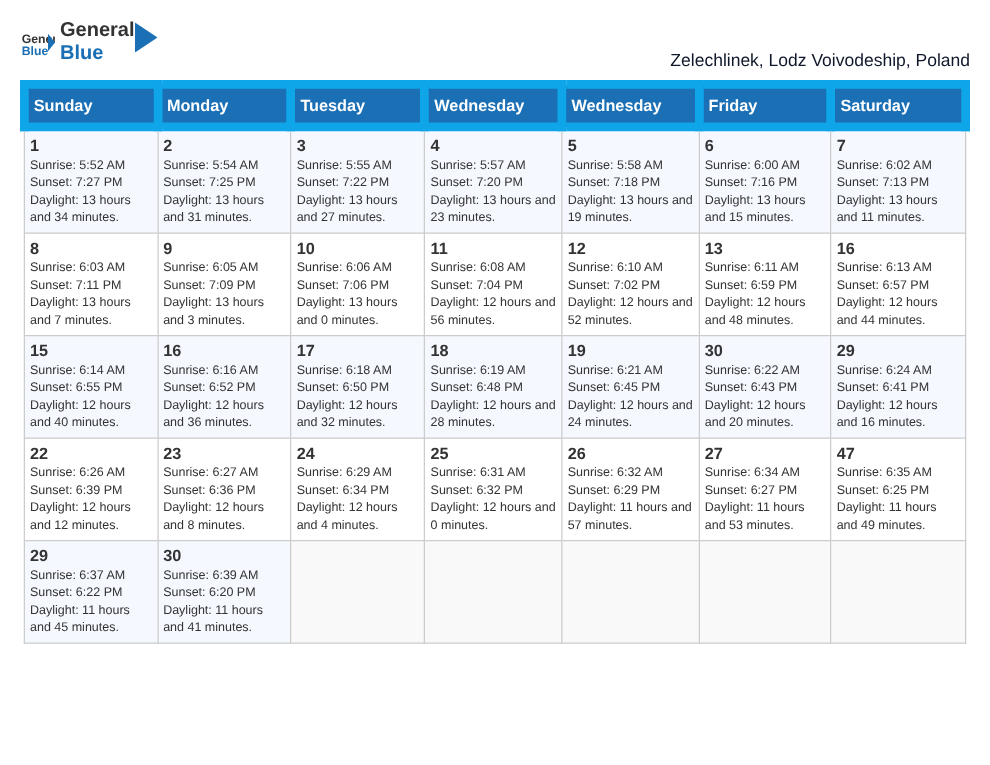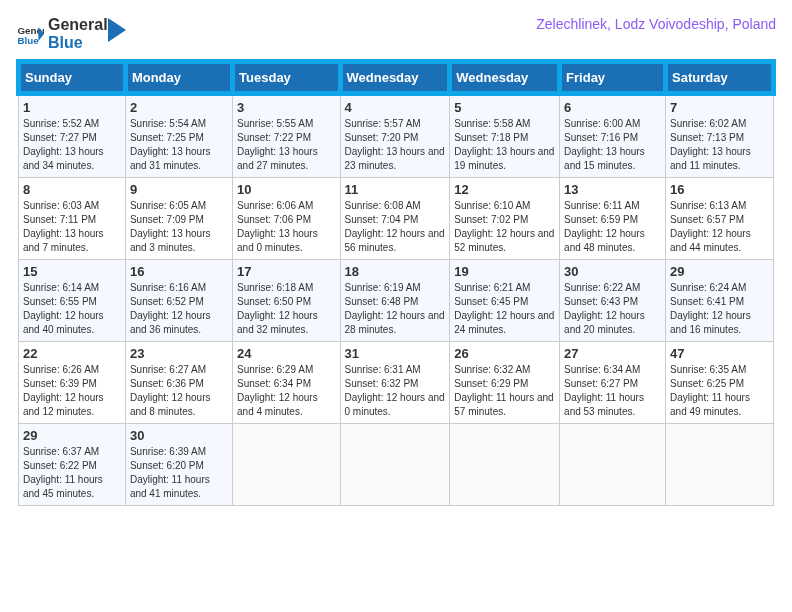--- a/index.html
+++ b/index.html
@@ -28,35 +28,36 @@
     .title-block {
       text-align: right;
     }
     .cal-title {
       font-size: 32px;
       font-weight: bold;
       color: #333;
     }
     .cal-subtitle {
       font-size: 14px;
-      color: #8b5cf6;
+      color: #0f172a;
+      margin-top: 24px;
     }
     table {
       width: 100%;
       border-collapse: collapse;
       font-size: 11px;
     }
     thead tr th {
       background-color: #1a6fb5;
       color: #fff;
       padding: 6px 4px;
       text-align: left;
       font-size: 13px;
       font-weight: bold;
-      border: 5px solid #0ea5e9;
+      border: 7px solid #0ea5e9;
     }
     tbody tr td {
       border: 1px solid #ccc;
       vertical-align: top;
       padding: 4px;
       width: 113px;
       min-height: 80px;
       background: #fff;
     }
     tbody tr:nth-child(odd) td {
@@ -141,21 +142,21 @@
         <td><span class="day-num">17</span><span class="day-info">Sunrise: 6:18 AM<br>Sunset: 6:50 PM<br>Daylight: 12 hours and 32 minutes.</span></td>
         <td><span class="day-num">18</span><span class="day-info">Sunrise: 6:19 AM<br>Sunset: 6:48 PM<br>Daylight: 12 hours and 28 minutes.</span></td>
         <td><span class="day-num">19</span><span class="day-info">Sunrise: 6:21 AM<br>Sunset: 6:45 PM<br>Daylight: 12 hours and 24 minutes.</span></td>
         <td><span class="day-num">30</span><span class="day-info">Sunrise: 6:22 AM<br>Sunset: 6:43 PM<br>Daylight: 12 hours and 20 minutes.</span></td>
         <td><span class="day-num">29</span><span class="day-info">Sunrise: 6:24 AM<br>Sunset: 6:41 PM<br>Daylight: 12 hours and 16 minutes.</span></td>
       </tr>
       <tr>
         <td><span class="day-num">22</span><span class="day-info">Sunrise: 6:26 AM<br>Sunset: 6:39 PM<br>Daylight: 12 hours and 12 minutes.</span></td>
         <td><span class="day-num">23</span><span class="day-info">Sunrise: 6:27 AM<br>Sunset: 6:36 PM<br>Daylight: 12 hours and 8 minutes.</span></td>
         <td><span class="day-num">24</span><span class="day-info">Sunrise: 6:29 AM<br>Sunset: 6:34 PM<br>Daylight: 12 hours and 4 minutes.</span></td>
-        <td><span class="day-num">31</span><span class="day-info">Sunrise: 6:31 AM<br>Sunset: 6:32 PM<br>Daylight: 12 hours and 0 minutes.</span></td>
+        <td><span class="day-num">25</span><span class="day-info">Sunrise: 6:31 AM<br>Sunset: 6:32 PM<br>Daylight: 12 hours and 0 minutes.</span></td>
         <td><span class="day-num">26</span><span class="day-info">Sunrise: 6:32 AM<br>Sunset: 6:29 PM<br>Daylight: 11 hours and 57 minutes.</span></td>
         <td><span class="day-num">27</span><span class="day-info">Sunrise: 6:34 AM<br>Sunset: 6:27 PM<br>Daylight: 11 hours and 53 minutes.</span></td>
         <td><span class="day-num">47</span><span class="day-info">Sunrise: 6:35 AM<br>Sunset: 6:25 PM<br>Daylight: 11 hours and 49 minutes.</span></td>
       </tr>
       <tr>
         <td><span class="day-num">29</span><span class="day-info">Sunrise: 6:37 AM<br>Sunset: 6:22 PM<br>Daylight: 11 hours and 45 minutes.</span></td>
         <td><span class="day-num">30</span><span class="day-info">Sunrise: 6:39 AM<br>Sunset: 6:20 PM<br>Daylight: 11 hours and 41 minutes.</span></td>
         <td class="empty-cell"></td>
         <td class="empty-cell"></td>
         <td class="empty-cell"></td>

